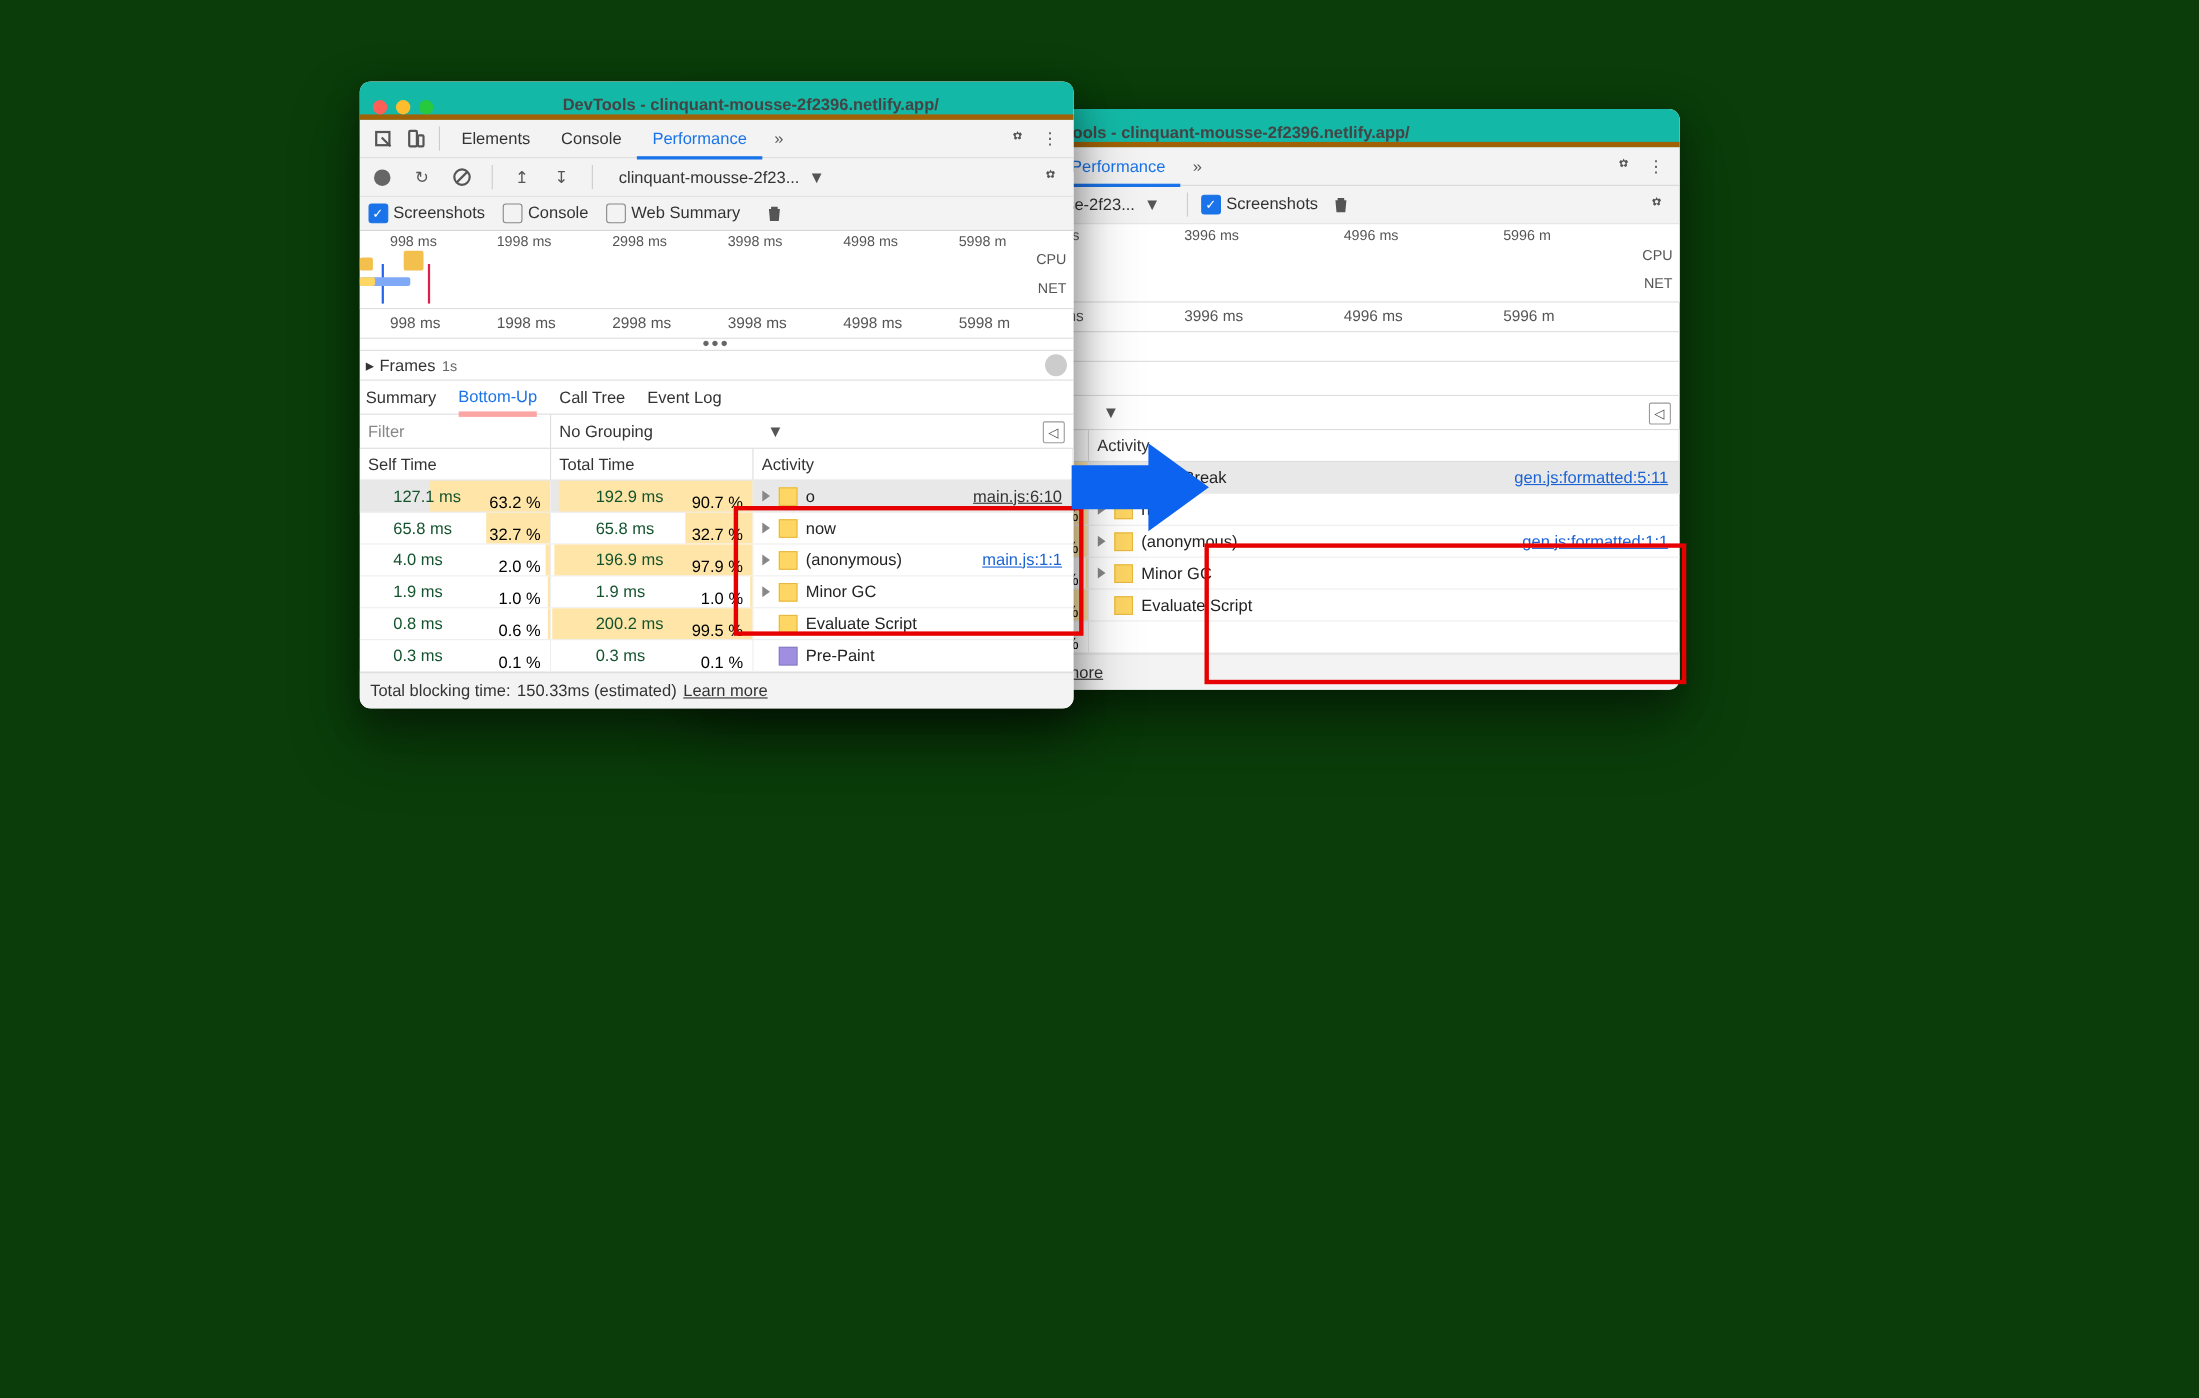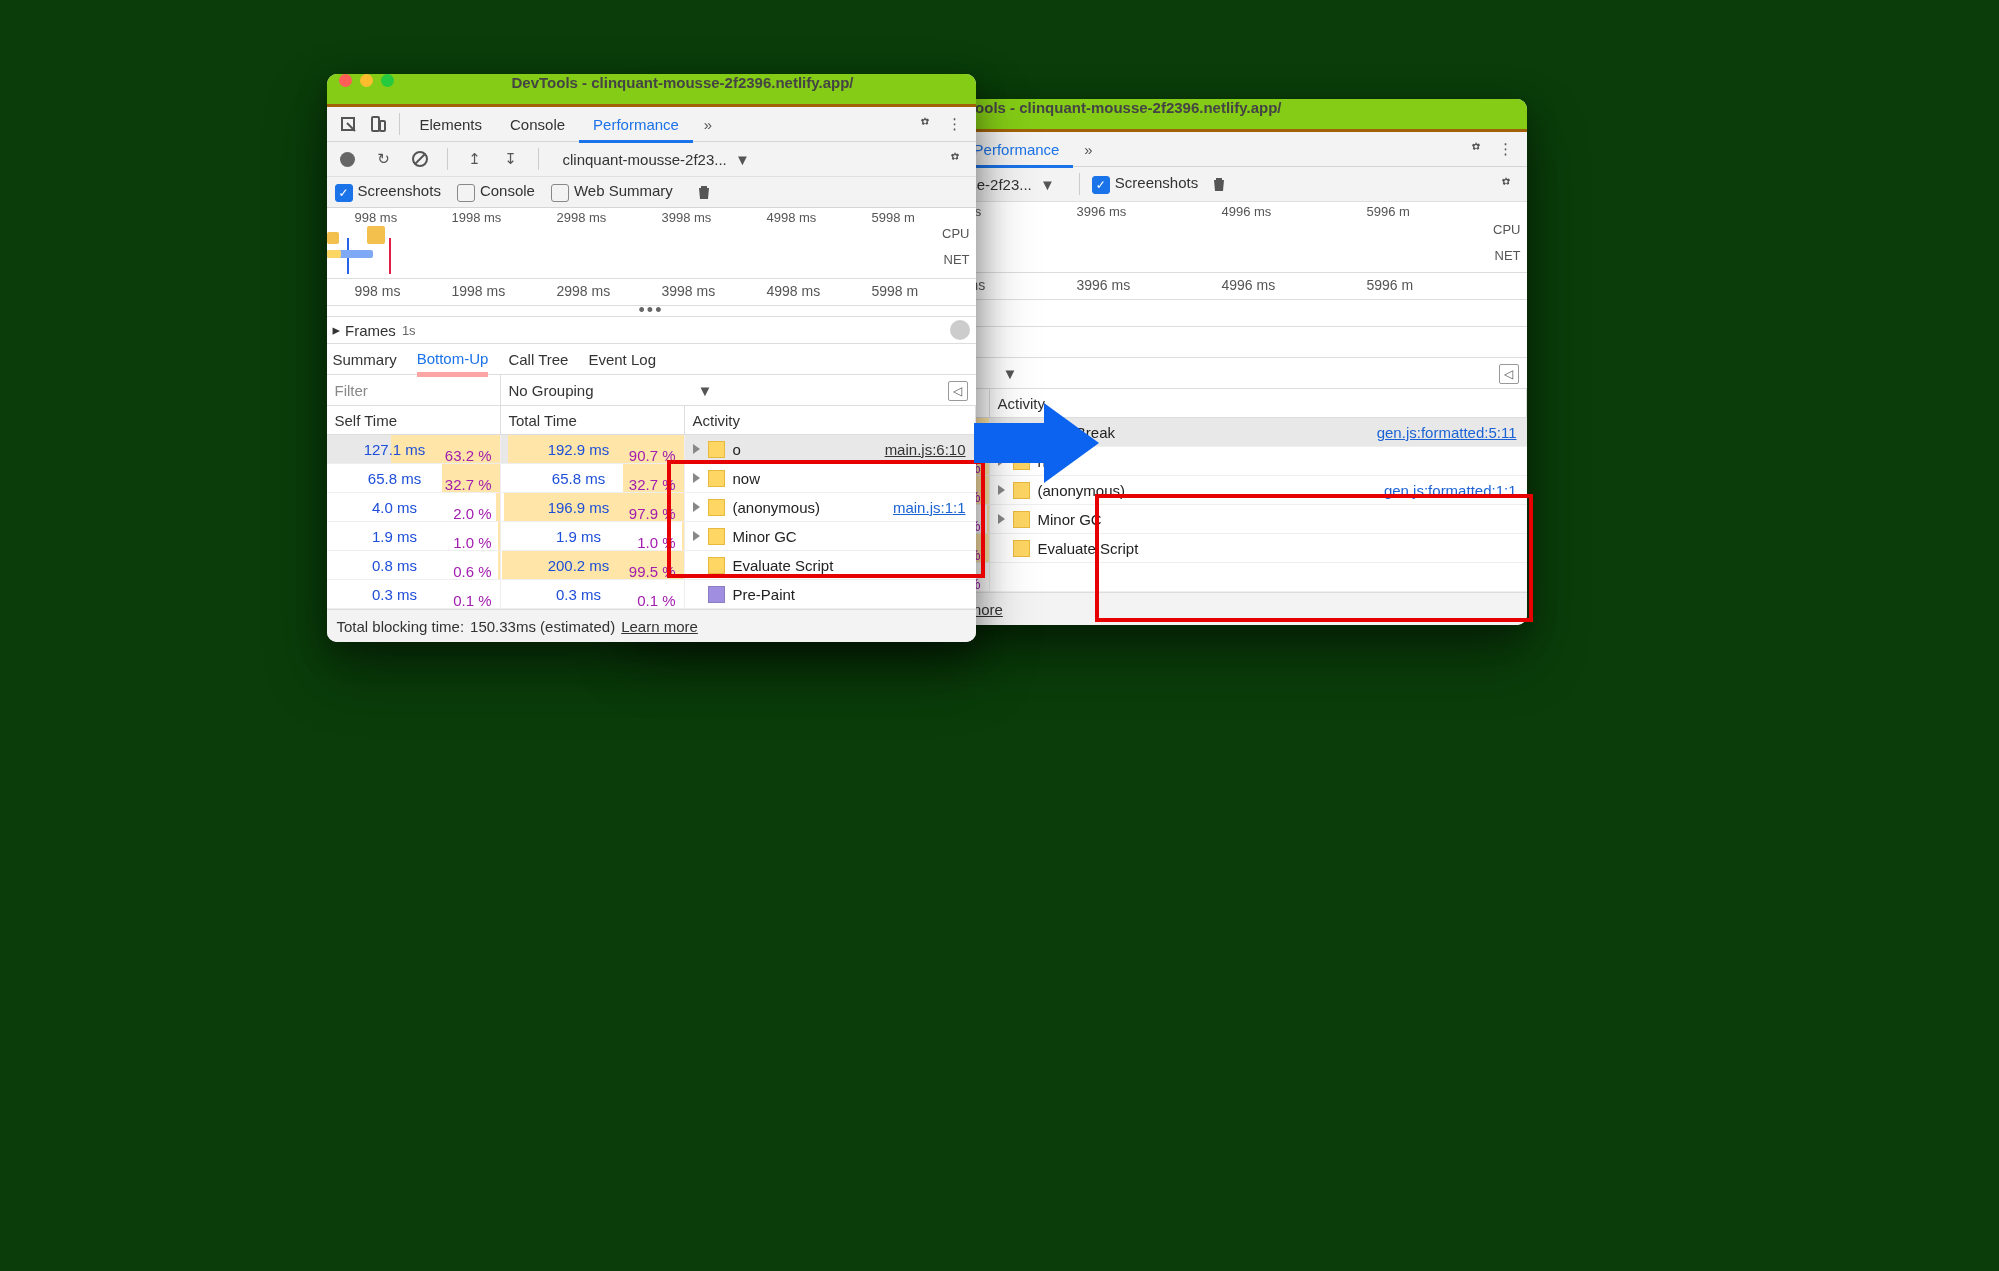--- a/index.html
+++ b/index.html
@@ -2,21 +2,21 @@
 <html><head>
 <meta charset="utf-8">
 <style>
 body { margin:0; background:#0a3d0a; font-family:"Helvetica Neue",Arial,sans-serif; font-size:15px; color:#333; overflow:hidden; }
 .stage { position:relative; width:1500px; height:953px; margin:0 auto; }
 .window { position:absolute; background:#fff; border-radius:10px; box-shadow:0 30px 60px rgba(0,0,0,.35),0 10px 30px rgba(0,0,0,.3); overflow:hidden; }
 .win-front { left:77px; top:74px; width:649px; z-index:2; }
 .win-back  { left:382px; top:99px; width:895px; z-index:1; }
 
 
-.titlebar { height:30px; background:#84cc16; border-bottom:3px solid #a16207; display:flex; align-items:flex-start; padding:0 12px; gap:8px; }
+.titlebar { height:30px; background:#14b8a6; border-bottom:5px solid #a16207; display:flex; align-items:flex-end; padding:0 12px; gap:8px; }
 .dots { display:flex; gap:8px; align-items:center; }
 .dot { width:13px; height:13px; border-radius:50%; }
 .dot.r{background:#ff5f56;} .dot.y{background:#ffbd2e;} .dot.g{background:#27c93f;}
 .title { flex:1; text-align:center; font-weight:600; color:#444; font-size:15px; }
 
 
 .tabstrip { height:34px; background:#f3f3f3; border-bottom:1px solid #d5d5d5; display:flex; align-items:center; padding:0 6px; }
 .tbtn { width:30px; height:30px; display:flex; align-items:center; justify-content:center; color:#555; cursor:pointer; }
 .vsep { width:1px; height:22px; background:#ccc; margin:0 6px; }
 .tab { padding:0 14px; height:34px; display:flex; align-items:center; color:#333; cursor:pointer; }
@@ -63,22 +63,22 @@
 .filterrow .group { padding-left:8px; display:flex; align-items:center; gap:100px;}
 .filterrow .side { position:absolute; right:8px; top:6px; width:18px; height:18px; border:1px solid #999; border-radius:2px; display:flex; align-items:center; justify-content:center; color:#555; font-size:12px;}
 
 
 .thead { height:28px; border-bottom:1px solid #ddd; display:flex; color:#333; background:#fff; align-items:stretch; }
 .thead div { display:flex; align-items:center; padding-left:8px; border-right:1px solid #ddd; }
 .col-self{ width:165px;} .col-total{width:175px;} .col-act{flex:1; border-right:none;}
 .datarow { height:28px; display:flex; align-items:stretch; border-bottom:1px solid #eee; color:#222; }
 .datarow:first-child { background:#e8e8e8; }
 .cell-num { display:flex; align-items:center; justify-content:flex-end; padding-right:8px; position:relative; }
-.cell-num .ms { min-width:74px; text-align:center; color:#1d4ed8; }
-.cell-num .pct { width:60px; text-align:right; color:#a21caf;margin-top:12px; }
+.cell-num .ms { min-width:74px; text-align:left; color:#14532d; }
+.cell-num .pct { width:60px; text-align:right; color:#000000;margin-top:12px; }
 .cell-num .bgbar { position:absolute; right:0; top:0; bottom:0; background:#ffe6a8; z-index:0; }
 .cell-num > span { position:relative; z-index:1; }
 .cell-self{ width:165px; border-right:1px solid #eee; } 
 .cell-total{ width:175px; border-right:1px solid #eee; }
 .cell-act{ flex:1; display:flex; align-items:center; padding-left:8px; gap:8px; }
 .tri { width:0;height:0;border-top:5px solid transparent;border-bottom:5px solid transparent;border-left:7px solid #888;}
 .swatch { width:15px; height:15px; }
 .swatch.js{background:#fdd663;border:1px solid #e9b83e;}
 .swatch.pp{background:#a08ee0;border:1px solid #8a7dc2;}
 .swatch.ht{background:#7fa8f7;border:1px solid #5a85db;}

